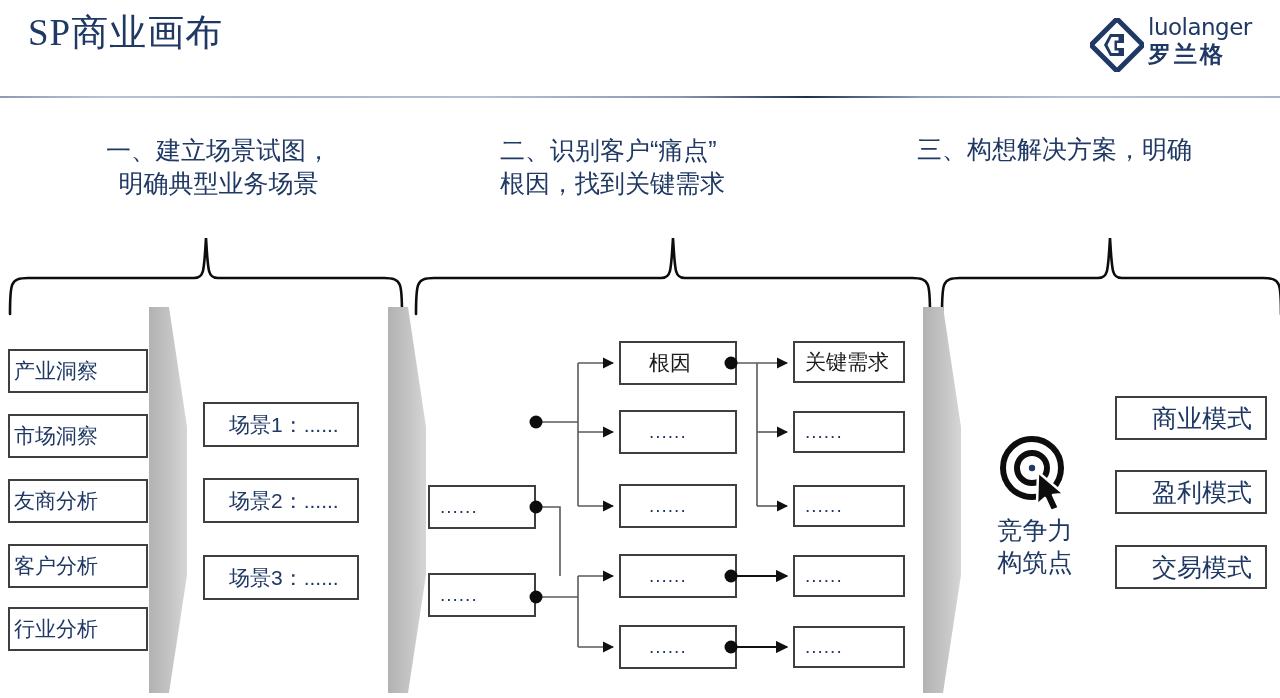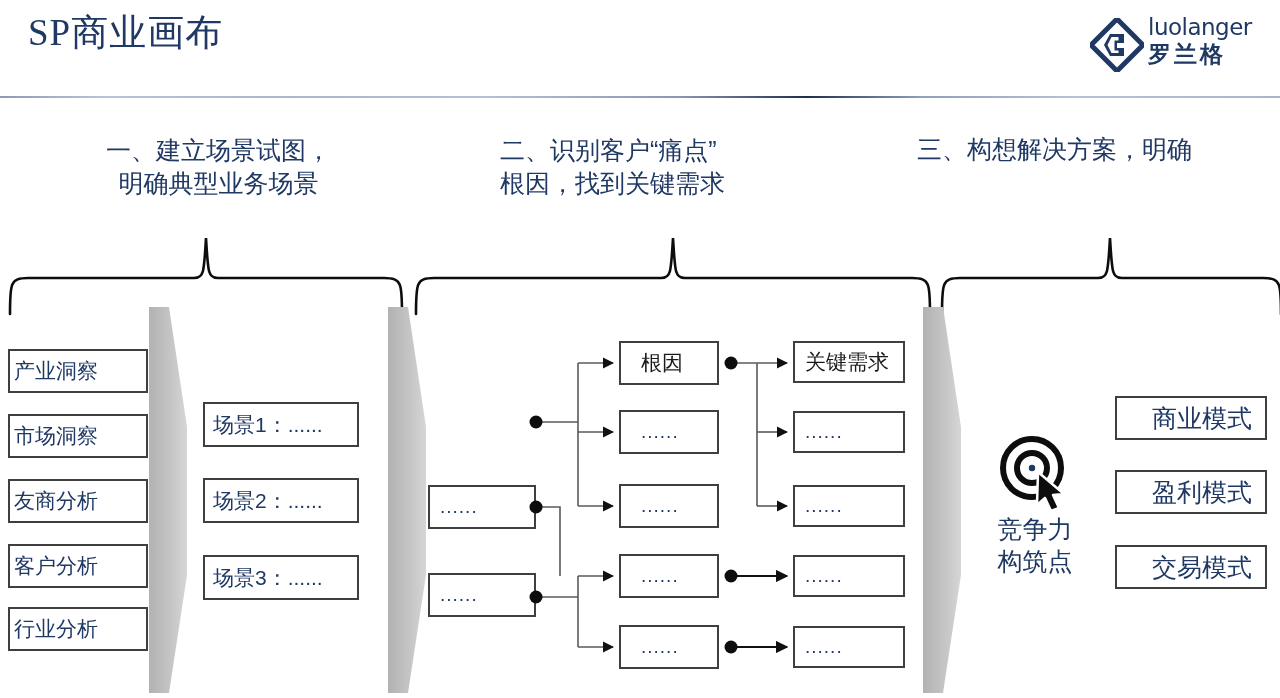--- a/index.html
+++ b/index.html
@@ -116,36 +116,36 @@
     width: 140px;
     height: 44px;
     padding-left: 4px;
     font-size: 21px;
   }
   
   .col-b-box {
     left: 203px;
     width: 156px;
     height: 45px;
-    padding-left: 8px;
+    padding-left: 24px;
     font-size: 21px;
   }
   
   .col-c-box {
     left: 428px;
     width: 108px;
     height: 44px;
     padding-left: 10px;
   }
   
   .col-d-box {
     left: 619px;
-    width: 100px;
+    width: 118px;
     height: 44px;
-    padding-left: 20px;
+    padding-left: 28px;
   }
   
   .col-e-box {
     left: 793px;
     width: 112px;
     height: 42px;
     padding-left: 10px;
   }
   
   .col-f-box {
@@ -167,21 +167,20 @@
     width: 1280px; height: 698px;
     pointer-events: none;
   }
 
   
   #target-group {
     position: absolute;
     left: 975px; top: 432px;
     width: 120px;
     text-align: center;
-    font-family: Liberation Serif, serif;
   }
   #target-icon { display: block; margin: 0 auto; }
   #target-label {
     margin-top: 4px;
     font-size: 25px;
     color: #1f3864;
     line-height: 32px;
     white-space: pre-line;
   }
 </style>

